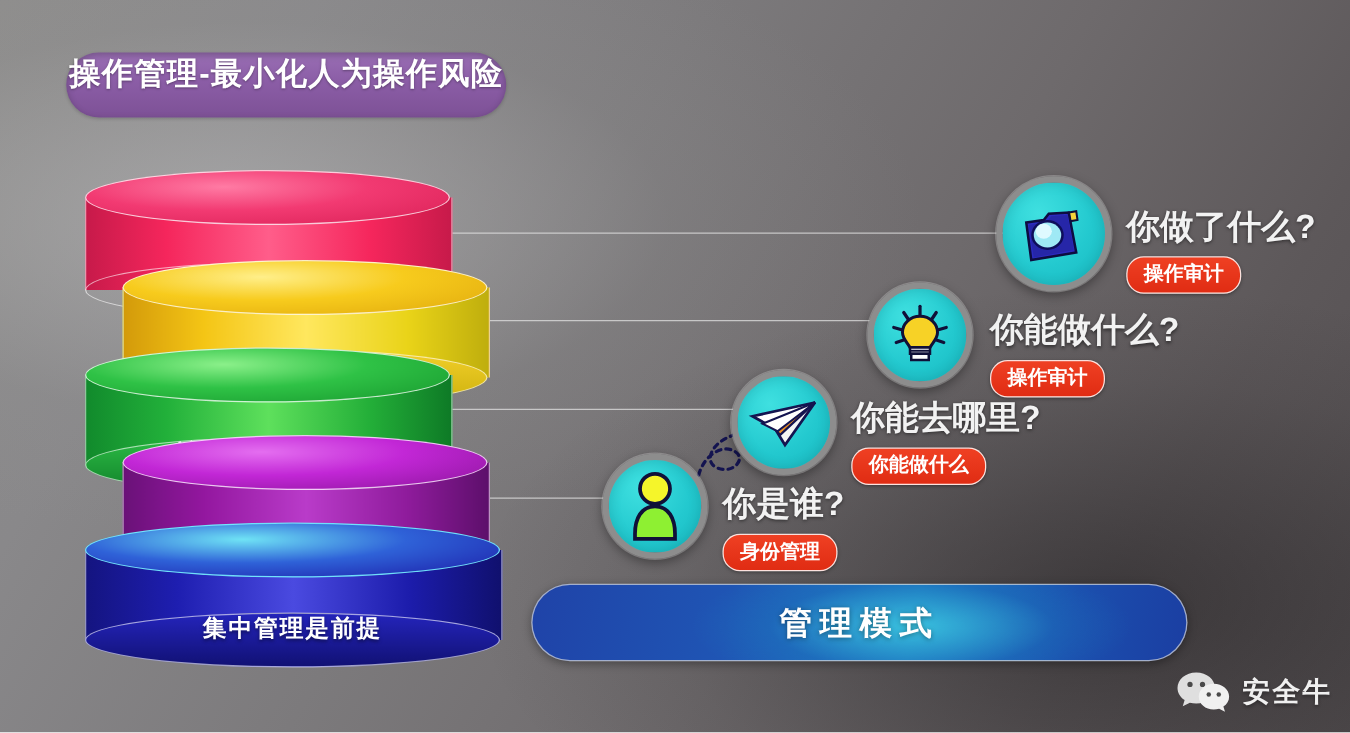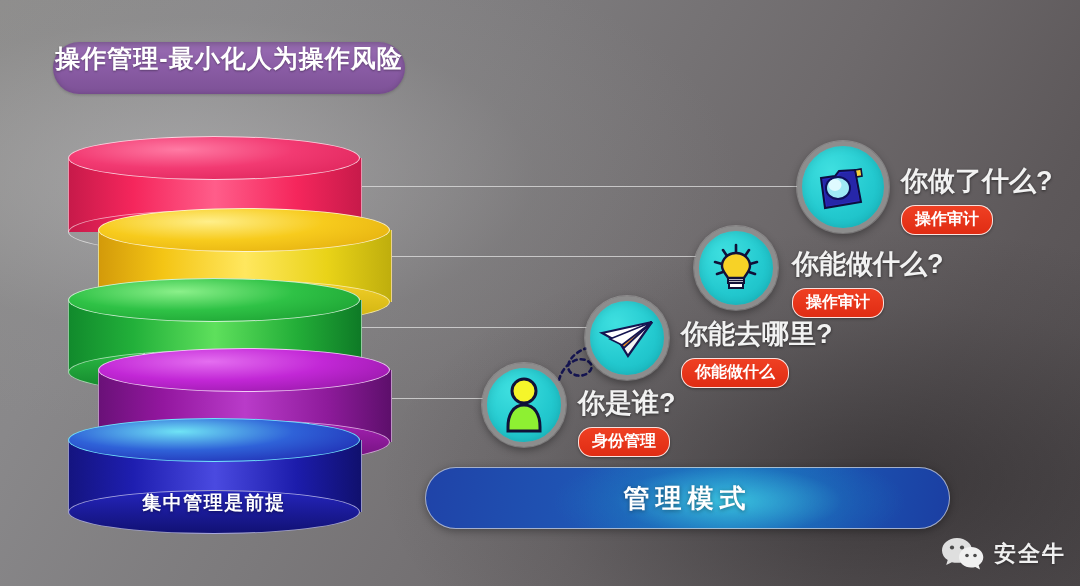--- a/index.html
+++ b/index.html
@@ -142,21 +142,21 @@
       <div class="lbl" style="top:72px;">访问控制是手段</div>
     </div>
 
     <div class="cyl" style="left:98px;top:348px;width:292px;height:116px;">
       <div class="body" style="background:linear-gradient(90deg,#6a1178 0%,#93179f 22%,#b93bc9 50%,#8e1b9b 78%,#5d0f6b 100%);"></div>
       <div class="bot" style="background:linear-gradient(180deg,#a621b4 0%,#6d1179 100%);"></div>
       <div class="top" style="background:radial-gradient(ellipse at 38% 30%, #e46ef0 0%, #c227d6 45%, #8c149b 100%);"></div>
       <div class="lbl" style="top:72px;">身份管理是基础</div>
     </div>
 
-    <div class="cyl" style="left:68px;top:418px;width:292px;height:116px;">
+    <div class="cyl" style="left:68px;top:418px;width:292px;height:116px;padding-left:40px;">
       <div class="body" style="background:linear-gradient(90deg,#141480 0%,#1e1eb0 22%,#4a4ae0 50%,#1c1cab 78%,#10106e 100%);"></div>
       <div class="bot" style="background:linear-gradient(180deg,#2424bb 0%,#111174 100%);"></div>
       <div class="top" style="background:radial-gradient(ellipse at 38% 30%, #6fe3f5 0%, #2f62d8 45%, #1b1ba6 100%);
                   border-color:rgba(120,240,255,0.9);"></div>
       <div class="lbl" style="top:72px;">集中管理是前提</div>
     </div>
 
   </div>
 
   <div class="node big" style="left:797px;top:141px;">

